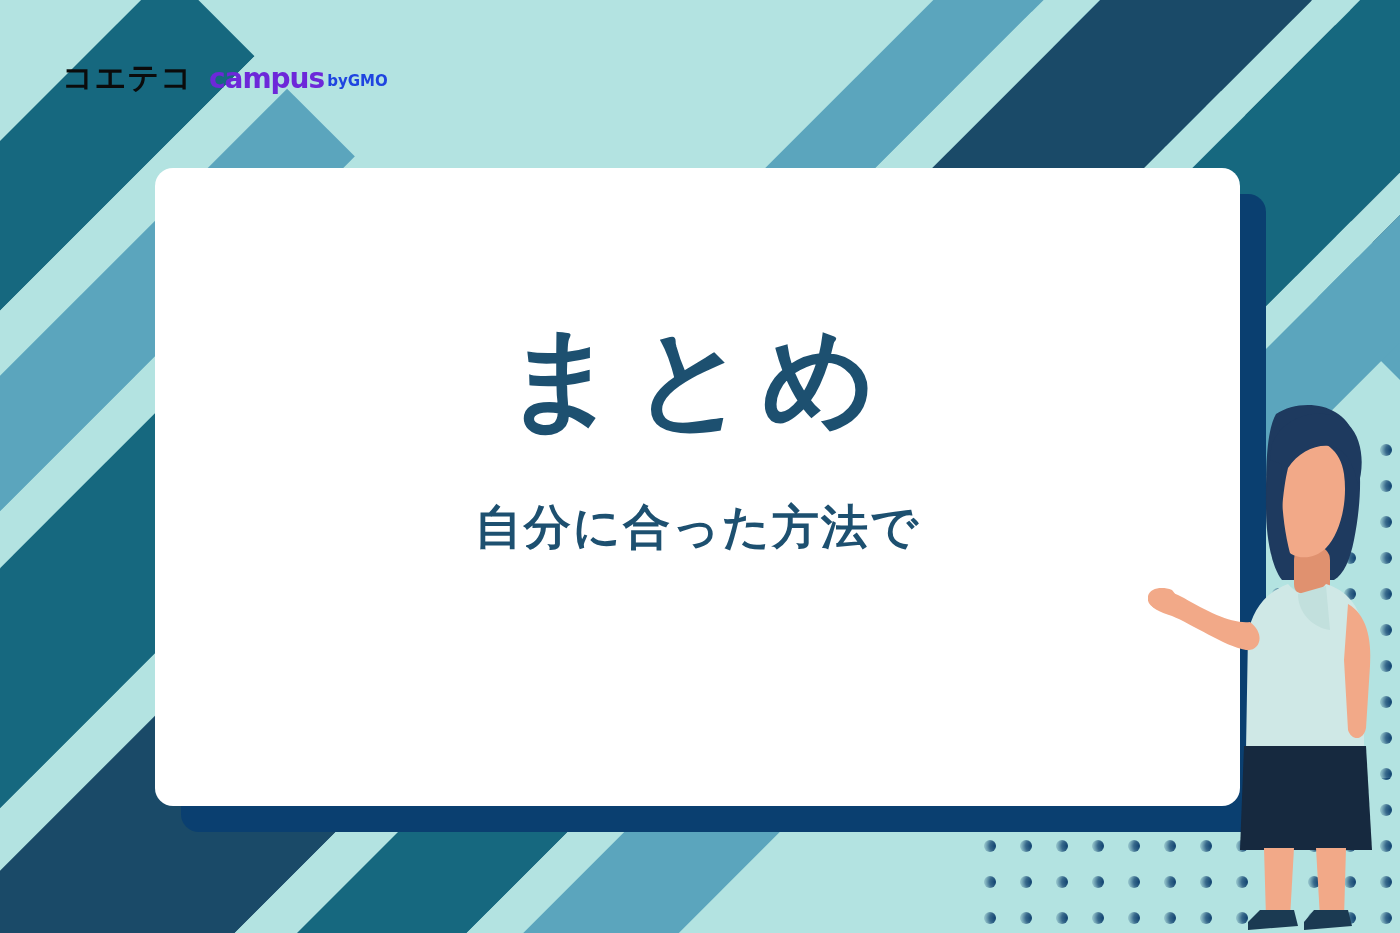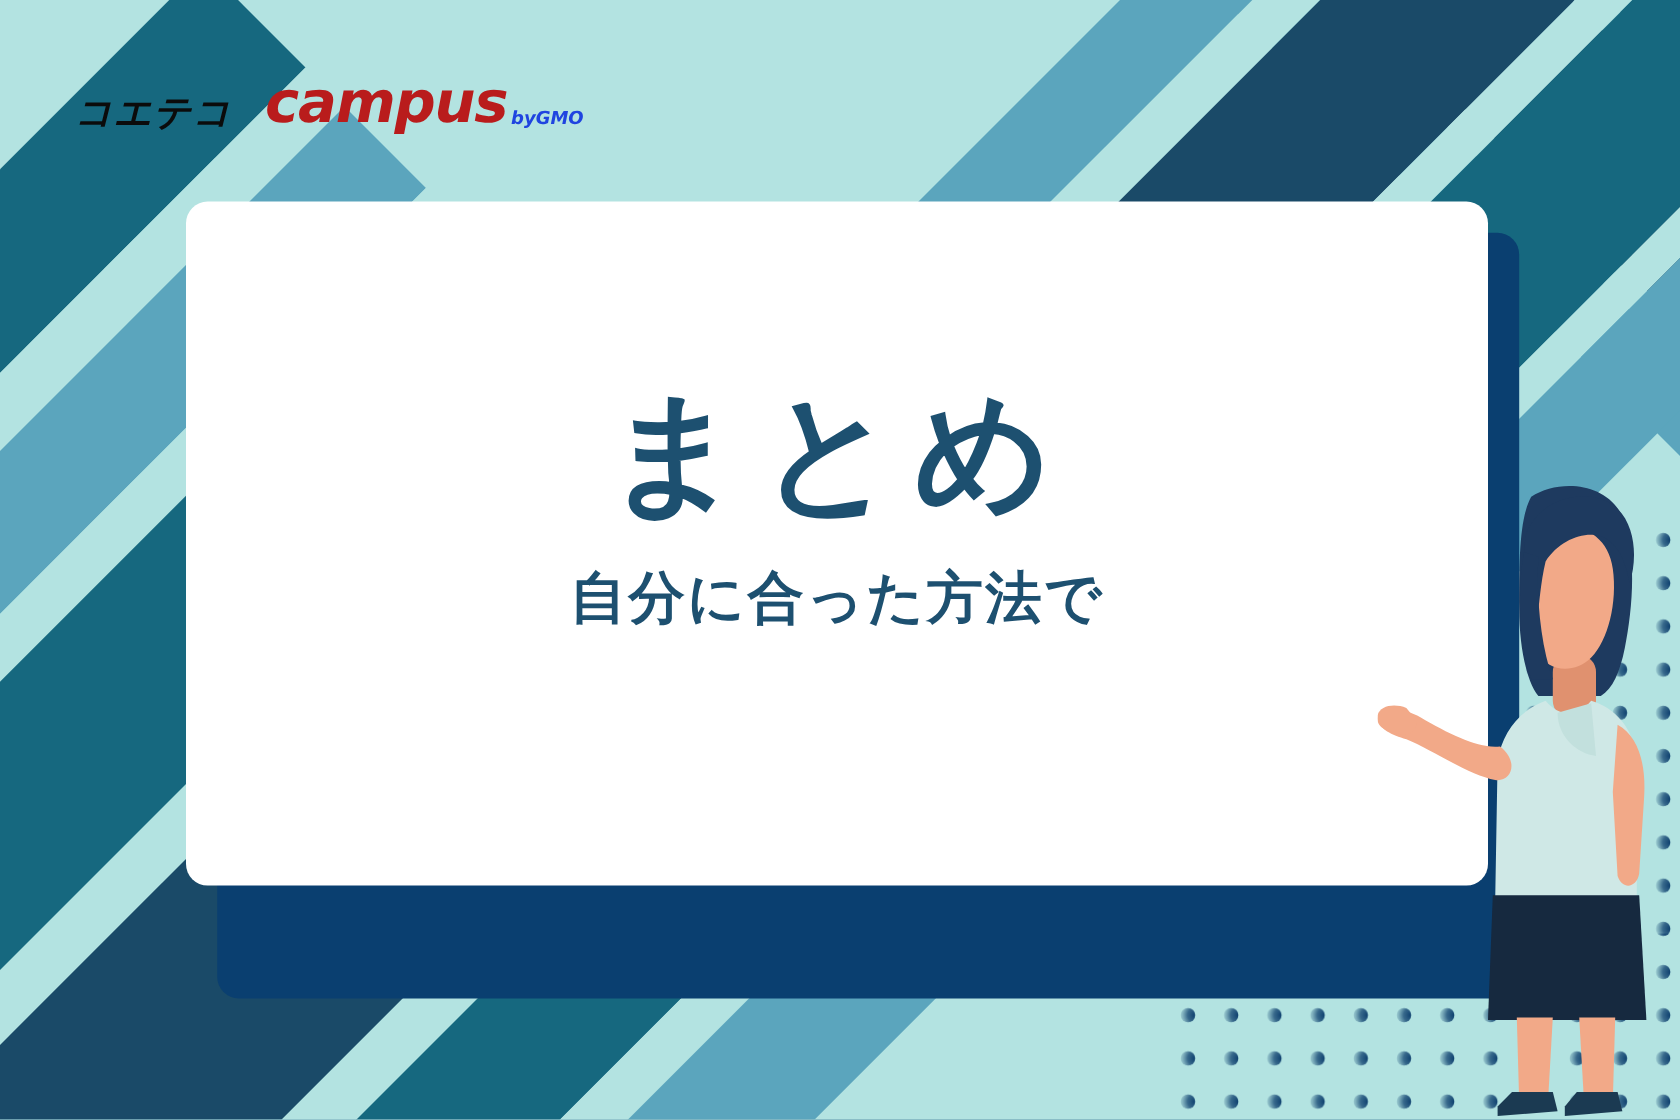--- a/index.html
+++ b/index.html
@@ -12,60 +12,60 @@
 
   
   #bg-layer {
     position:absolute; inset:0; overflow:hidden; background:#b3e3e1;
   }
   #bg-svg { position:absolute; inset:0; width:1400px; height:933px; display:block; }
 
   
   #logo {
     position:absolute; left:62px; top:62px;
-    display:flex; align-items:flex-end; gap:28px; z-index:6;font-style:italic;
+    display:flex; gap:16px; z-index:6;
   }
   #logo-ja {
     font-family:"DejaVu Sans","Liberation Sans",sans-serif;
     font-size:31px; font-weight:700; letter-spacing:1px;
     color:#0b0b0b; line-height:1; white-space:nowrap;
   }
   #logo-campus-wrap { display:flex; align-items:flex-end; gap:3px; }
   #logo-campus {
     font-family:"DejaVu Sans","Liberation Sans",sans-serif;
-    font-size:48px; font-weight:700; color:#b91c1c;
+    font-size:28px; font-weight:700; color:#6d28d9;
     line-height:1; letter-spacing:-1px; white-space:nowrap;
   }
   #logo-bygmo {
     font-family:"DejaVu Sans","Liberation Sans",sans-serif;
     font-size:15px; font-weight:700; color:#1f44e0;
     line-height:1; padding-bottom:4px; white-space:nowrap;
   }
 
   
   #card-shadow {
     position:absolute; left:181px; top:194px;
     width:1085px; height:638px;
     background:#0a3f70; border-radius:18px; z-index:3;
   }
   #card {
     position:absolute; left:155px; top:168px;
-    width:1085px; height:570px;
+    width:1085px; height:638px;
     background:#ffffff; border-radius:18px; z-index:4;
     display:flex; flex-direction:column;
     align-items:center; justify-content:flex-start;
   }
   #card-title {
     margin-top:152px;
     font-family:"DejaVu Sans","Liberation Sans",sans-serif;
     font-size:112px; font-weight:700; color:#1d5070;
     letter-spacing:14px; line-height:1.05; white-space:nowrap;
   }
   #card-subtitle {
-    margin-top:28px; text-align:center;
+    margin-top:56px; text-align:center;
     font-family:"DejaVu Sans","Liberation Sans",sans-serif;
     font-size:47px; font-weight:700; color:#1d5070;
     letter-spacing:2px; line-height:1.42; white-space:nowrap;
   }
 
   
   #person { position:absolute; left:1148px; top:398px; width:252px; height:535px; z-index:5; }
   #person svg { display:block; width:252px; height:535px; }
 </style>
 </head>

